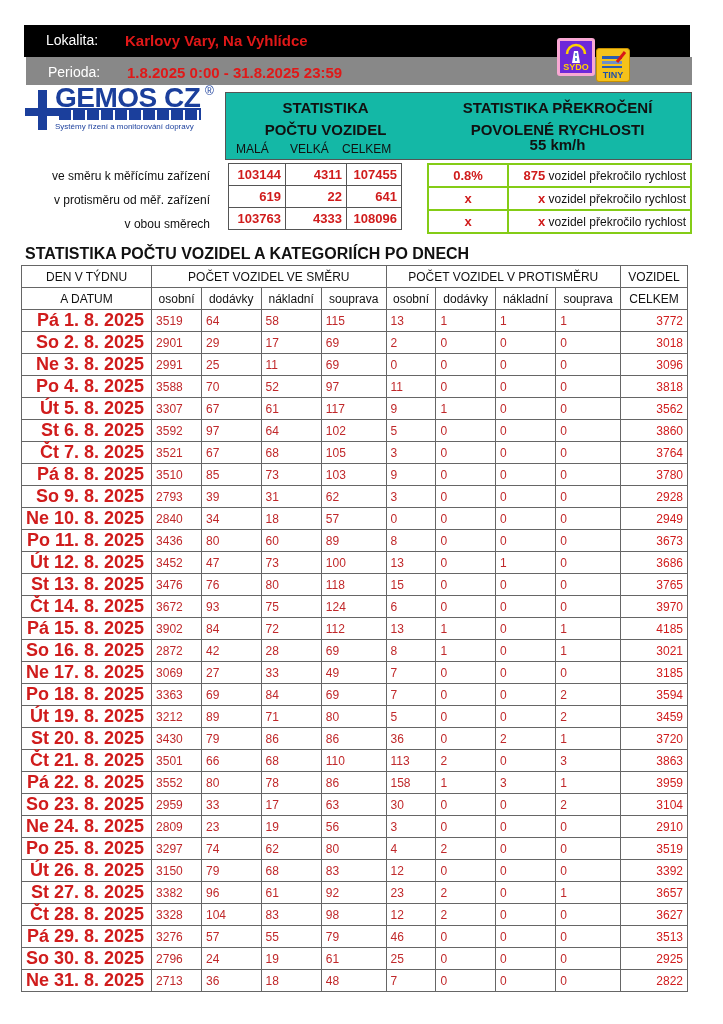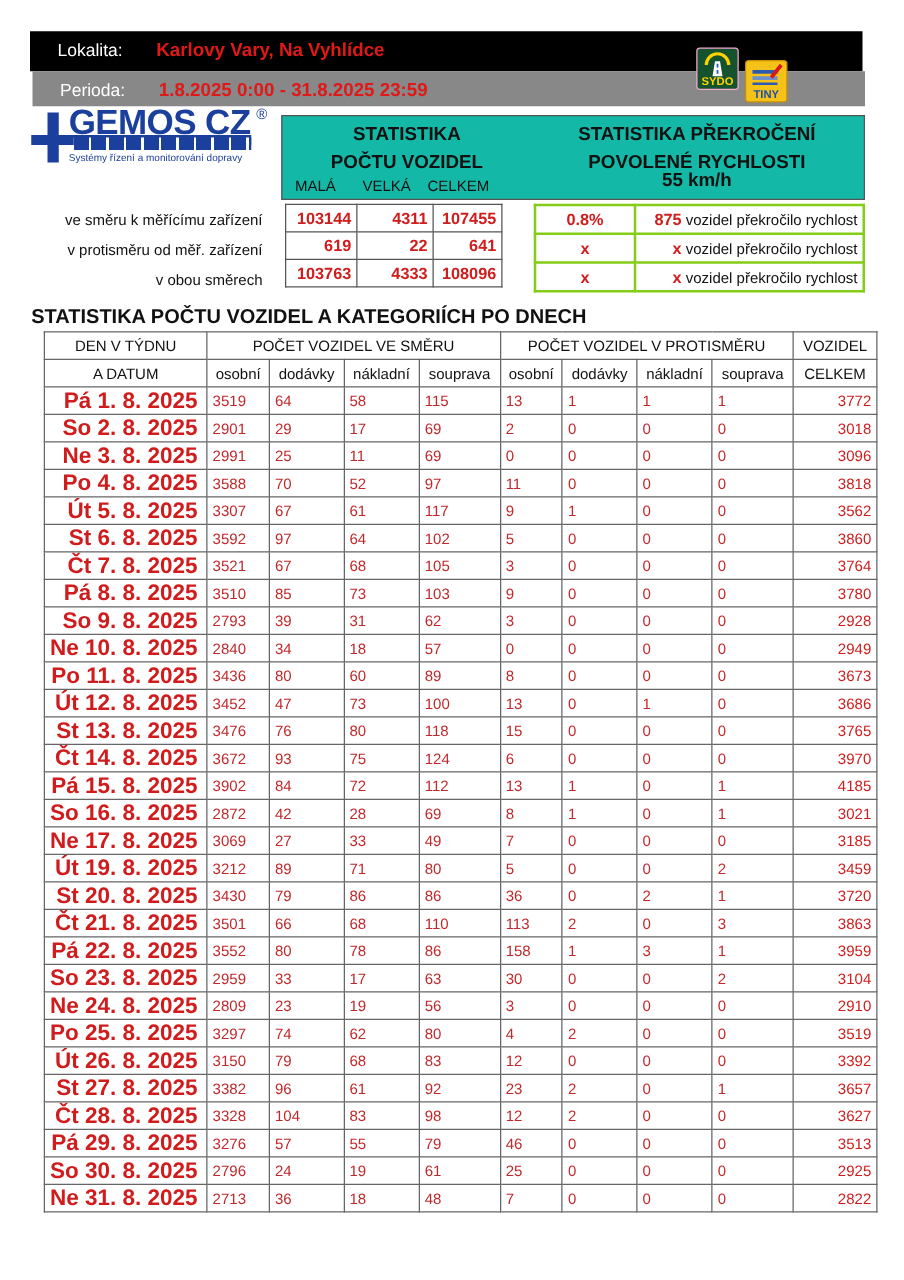--- a/index.html
+++ b/index.html
@@ -4,21 +4,21 @@
 <style>
   html, body { margin:0; padding:0; background:#ffffff; }
   body { width:723px; height:1024px; position:relative; overflow:hidden; font-family:"Liberation Sans", sans-serif; color:#111; }
   .hdr-black { position:absolute; left:24px; top:25px; width:666px; height:32px; background:#000; }
   .hdr-gray { position:absolute; left:26px; top:57px; width:666px; height:28px; background:#888888; }
   .hdr-label { position:absolute; left:22px; font-size:14px; color:#fff; }
   .hdr-value { position:absolute; left:101px; font-size:15px; font-weight:bold; color:#e01818; }
   .hdr-black .hdr-label, .hdr-black .hdr-value { top:7px; }
   .hdr-gray .hdr-label, .hdr-gray .hdr-value { top:7px; }
   .badge { position:absolute; width:32px; height:32px; border-radius:3px; font-weight:bold; font-size:9px; text-align:center; }
-  .badge-sydo { left:557px; top:38px; background:#14532d; color:#ffd200; border:1px solid #f9a8d4; }
+  .badge-sydo { left:557px; top:38px; background:#6d28d9; color:#ffd200; border:3px solid #f9a8d4; }
   .badge-tiny { left:596px; top:48px; background:#f5c21a; color:#1e4fa8; border:1px solid #c89000; }
   .badge .lbl { position:absolute; bottom:1px; left:0; right:0; }
   .logo { position:absolute; left:25px; top:86px; width:200px; height:50px; }
   .logo .word { position:absolute; left:30px; top:-4px; font-size:28px; font-weight:bold; color:#1b3f9c; letter-spacing:-0.5px; }
   .logo .reg { position:absolute; left:180px; top:-2px; font-size:12px; color:#1b3f9c; }
   .logo .tag { position:absolute; left:30px; top:36px; font-size:8px; color:#1b3f9c; white-space:nowrap; }
   .logo .cross-v { position:absolute; left:13px; top:4px; width:9px; height:40px; background:#1b3f9c; }
   .logo .cross-h { position:absolute; left:0; top:22px; width:176px; height:8px; background:#1b3f9c; }
   .logo .bars { position:absolute; left:34px; top:24px; width:142px; height:10px; background:repeating-linear-gradient(90deg,#1b3f9c 0 12px,#fff 12px 14px); }
   .box { position:absolute; border:1px solid #555; background:#14b8a6; }
@@ -28,21 +28,21 @@
   .sub { position:absolute; top:49px; font-size:12px; }
   .sum-label { position:absolute; right:513px; font-size:12px; white-space:nowrap; }
   .sumtab { position:absolute; left:228px; top:163px; border-collapse:collapse; }
   .sumtab td { border:1px solid #555; height:21px; padding:0 4px; font-weight:bold; font-size:13px; color:#d01c1c; text-align:right; }
   .overtab { position:absolute; left:427px; top:163px; border-collapse:collapse; width:265px; }
   .overtab td { border:2px solid #84cc16; height:21px; font-size:12px; padding:0 4px; }
   .overtab .pct { width:70px; text-align:center; font-weight:bold; color:#d01c1c; font-size:13px; }
   .overtab .msg { text-align:right; white-space:nowrap; }
   .overtab .msg b { color:#d01c1c; font-size:13px; }
   .sec-title { position:absolute; left:25px; top:245px; font-size:16px; font-weight:bold; }
-  .dt { position:absolute; left:35px; top:265px; border-collapse:collapse; width:667px; }
+  .dt { position:absolute; left:21px; top:265px; border-collapse:collapse; width:667px; }
   .dt td, .dt th { border:1px solid #666; font-size:12px; padding:0 4px; height:21px; }
   .dt th { font-weight:normal; text-align:center; color:#111; }
   .dt td.date { font-weight:bold; color:#d01c1c; text-align:right; padding-right:7px; font-size:18px; white-space:nowrap; }
   .dt td.num { color:#c0282a; text-align:left; }
   .dt td.tot { font-weight:normal; color:#d01c1c; text-align:right; }
 </style>
 </head>
 <body>
 
 <div class="hdr-black">
@@ -358,20 +358,32 @@
         <td class="num">27</td>
         <td class="num">33</td>
         <td class="num">49</td>
         <td class="num">7</td>
         <td class="num">0</td>
         <td class="num">0</td>
         <td class="num">0</td>
         <td class="tot">3185</td>
       </tr>
       <tr>
+        <td class="date">Po 18. 8. 2025</td>
+        <td class="num">3363</td>
+        <td class="num">69</td>
+        <td class="num">84</td>
+        <td class="num">69</td>
+        <td class="num">7</td>
+        <td class="num">0</td>
+        <td class="num">0</td>
+        <td class="num">2</td>
+        <td class="tot">3594</td>
+      </tr>
+      <tr>
         <td class="date">Út 19. 8. 2025</td>
         <td class="num">3212</td>
         <td class="num">89</td>
         <td class="num">71</td>
         <td class="num">80</td>
         <td class="num">5</td>
         <td class="num">0</td>
         <td class="num">0</td>
         <td class="num">2</td>
         <td class="tot">3459</td>

